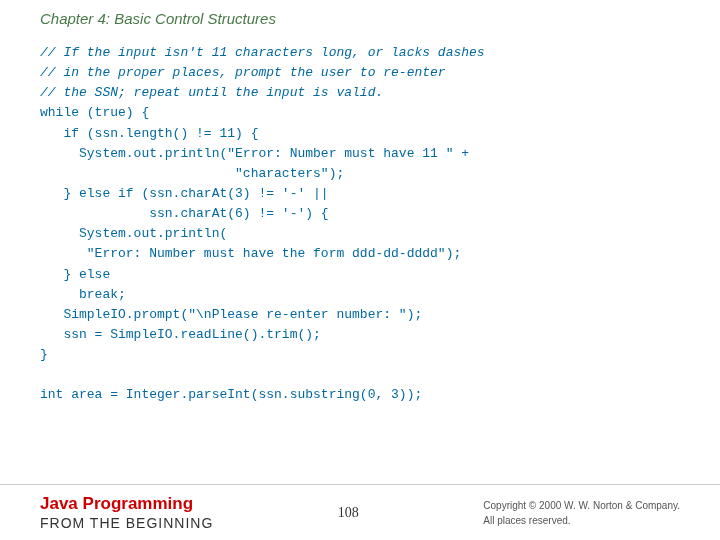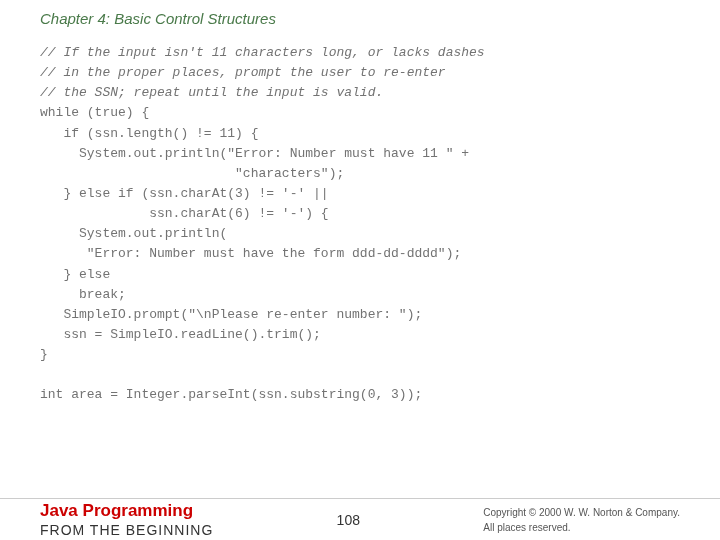--- a/index.html
+++ b/index.html
@@ -24,35 +24,35 @@
       font-style: italic;
       font-size: 15px;
       color: #4a7a4a;
       margin-bottom: 16px;
       font-family: Arial, Helvetica, sans-serif;
     }
 
     .code-block {
       font-family: 'Courier New', Courier, monospace;
       font-size: 13px;
-      color: #737373;
+      color: #0369a1;
       line-height: 1.55;
       white-space: pre;
     }
 
     .code-comment {
       font-style: italic;
     }
 
     .footer {
       position: absolute;
       bottom: 0;
       left: 0;
       right: 0;
-      height: 42px;
+      height: 56px;
       display: flex;
       align-items: center;
       justify-content: space-between;
       padding: 0 40px;
       border-top: 1px solid #cccccc;
     }
 
     .footer-left {
       display: flex;
       flex-direction: column;
@@ -68,21 +68,21 @@
     .footer-sub {
       font-size: 14px;
       color: #333333;
       letter-spacing: 1px;
       text-transform: uppercase;
     }
 
     .footer-page {
       font-size: 14px;
       color: #333333;
-      font-family: Liberation Sans, sans-serif;
+      font-family: Liberation Serif, serif;
     }
 
     .footer-copy {
       font-size: 10px;
       color: #555555;
       text-align: left;
       line-height: 1.5;
     }
   </style>
 </head>

